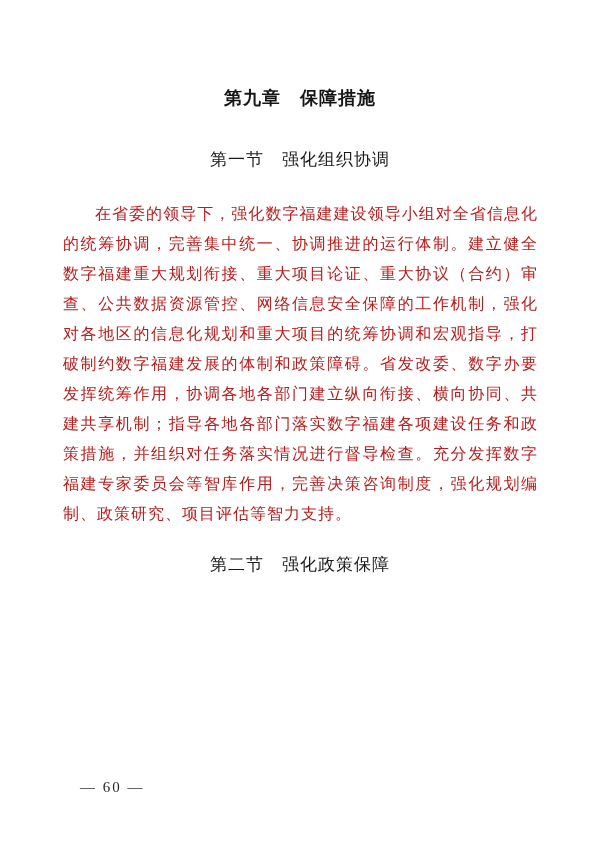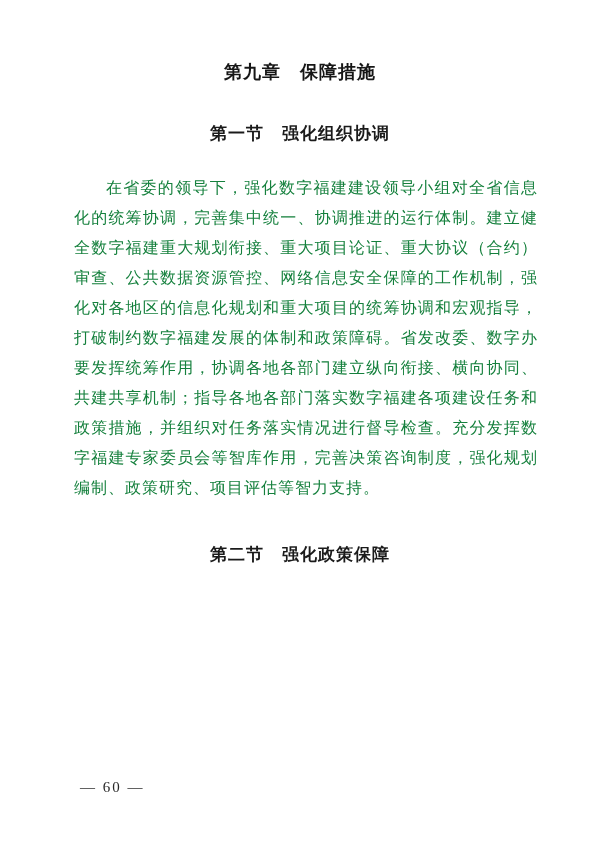--- a/index.html
+++ b/index.html
@@ -10,54 +10,54 @@
   .page {
     position: relative;
     width: 600px;
     height: 847px;
     background: #ffffff;
     overflow: hidden;
     font-family: "Liberation Serif", serif;
     color: #1e1e1e;
   }
   .content {
-    padding: 60px 62px 0 62px;
+    padding: 86px 62px 0 62px;
   }
   .chapter-title {
     margin: 0;
     text-align: center;
     font-family: "Liberation Sans", sans-serif;
     font-weight: 700;
     font-size: 18px;
     line-height: 24px;
     letter-spacing: 1px;
     color: #161616;
   }
   .section-title {
     margin: 38px 0 0 0;
     text-align: center;
     font-family: "Liberation Serif", serif;
-    font-weight: 700;
+    font-weight: 400;
     font-size: 17px;
     line-height: 24px;
     letter-spacing: 1px;
     color: #1a1a1a;
   }
   .body-para {
-    margin: 27px 0 0 12px;
+    margin: 27px 0 0 1px;
     font-size: 16px;
     line-height: 30px;
     letter-spacing: 1px;
     text-align: justify;
     text-justify: inter-character;
     text-indent: 2em;
-    color: #15803d;
+    color: #b91c1c;
   }
   .section-title.second {
-    margin-top: 40px;
+    margin-top: 24px;
   }
   .page-footer {
     position: absolute;
     left: 80px;
     top: 779px;
     font-size: 15px;
     letter-spacing: 2px;
     color: #2a2a2a;
     font-family: "Liberation Serif", serif;
   }

